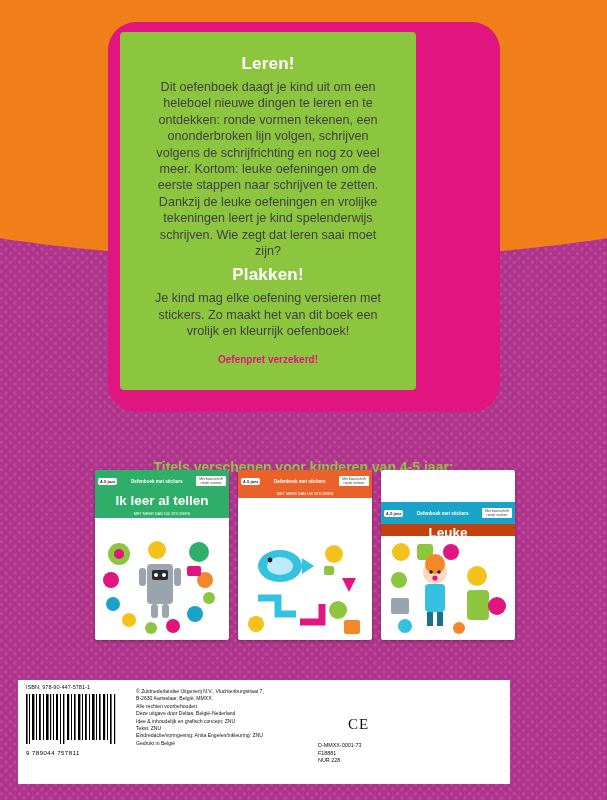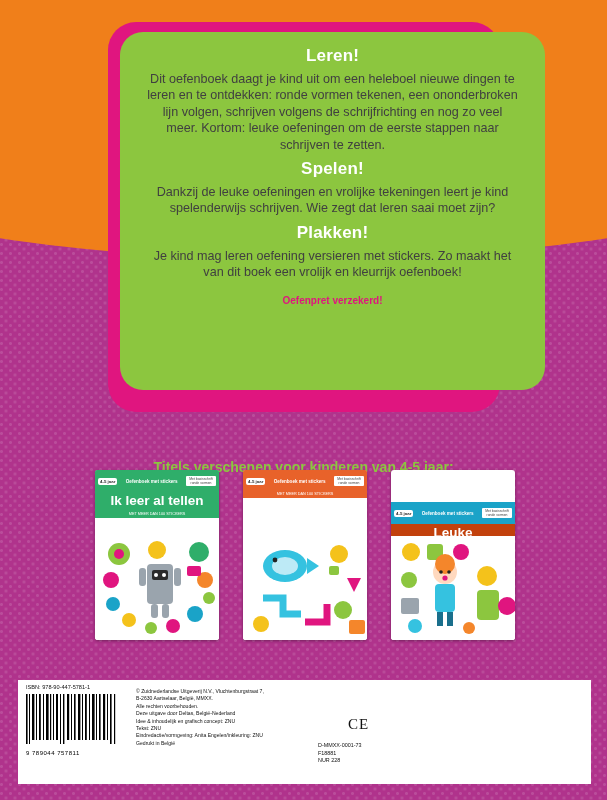--- a/index.html
+++ b/index.html
@@ -31,24 +31,24 @@
   }
   
   .magenta-panel {
     position: absolute;
     left: 108px; top: 22px; width: 392px; height: 390px;
     background: #e0157f;
     border-radius: 28px;
   }
   .green-panel {
     position: absolute;
-    left: 120px; top: 32px; width: 425px; height: 358px;
+    left: 120px; top: 32px; width: 296px; height: 358px;
     background: #8cc63f;
-    border-radius: 23px;
-    padding: 8px 26px 10px 26px;
+    border-radius: 4px;
+    padding: 16px 26px 10px 26px;
     text-align: center;
     color: #ffffff;
   }
   .sec-title {
     font-weight: bold;
     font-size: 17px;
     color: #ffffff;
     margin: 6px 0 5px 0;
     letter-spacing: .2px;
   }
@@ -73,21 +73,21 @@
     margin-top: 22px;
   }
   .covers {
     position: absolute;
     left: 95px; top: 470px;
     width: 420px; height: 180px;
     display: flex;
     justify-content: space-between;
   }
   .cover {
-    width: 124px; height: 170px;
+    width: 134px; height: 170px;
     border-radius: 3px;
     position: relative;
     overflow: hidden;
     box-shadow: 0 1px 3px rgba(0,0,0,.35);
     background: #ffffff;
   }
   .cover .topband {
     height: 22px;
     position: relative;
     display: flex;
@@ -144,21 +144,21 @@
   .cover.c1 .topband { background: #2fae6a; }
   .cover.c1 .titlezone { background: #2fae6a; }
   .cover.c2 .topband { background: #e8622a; }
   .cover.c2 .titlezone { background: #e8622a; }
   .cover.c3 .topband { background: #1aa3c8; }
   .cover.c3 .titlezone { background: #c2410c; margin-top: 32px; }
 
   .footer {
     position: absolute;
     left: 18px; top: 680px;
-    width: 573px; height: 104px;
+    width: 492px; height: 104px;
     background: #ffffff;
     padding: 4px 6px;
   }
   .isbn-line { font-size: 5.6px; color: #111; margin-left: 2px; }
   .barcode { margin-top: 2px; width: 96px; height: 58px; display:block; }
   .barcode-num { font-size: 6px; letter-spacing: .5px; margin-left: 2px; }
   .legal {
     position: absolute;
     left: 118px; top: 8px;
     width: 230px;
@@ -183,25 +183,24 @@
 
   <div class="purple-field"></div>
   <div class="orange-top"></div>
 
   <div class="magenta-panel"></div>
 
   <div class="green-panel">
     <div class="sec-title">Leren!</div>
     <div class="sec-body">Dit oefenboek daagt je kind uit om een heleboel nieuwe dingen te leren en te ontdekken: ronde vormen tekenen, een ononderbroken lijn volgen, schrijven volgens de schrijfrichting en nog zo veel meer. Kortom: leuke oefeningen om de eerste stappen naar schrijven te zetten.</div>
 
-    <div class="sec-title">Spelen!</div>
     <div class="sec-body">Dankzij de leuke oefeningen en vrolijke tekeningen leert je kind spelenderwijs schrijven. Wie zegt dat leren saai moet zijn?</div>
 
     <div class="sec-title">Plakken!</div>
-    <div class="sec-body">Je kind mag leren oefening versieren met stickers. Zo maakt het van dit boek een vrolijk en kleurrijk oefenboek!</div>
+    <div class="sec-body">Je kind mag elke oefening versieren met stickers. Zo maakt het van dit boek een vrolijk en kleurrijk oefenboek!</div>
 
     <div class="oefenpret">Oefenpret verzekerd!</div>
   </div>
 
   <div class="titles-heading">Titels verschenen voor kinderen van 4-5 jaar:</div>
 
   <div class="covers">
 
     <div class="cover c1">
       <div class="titlezone">

